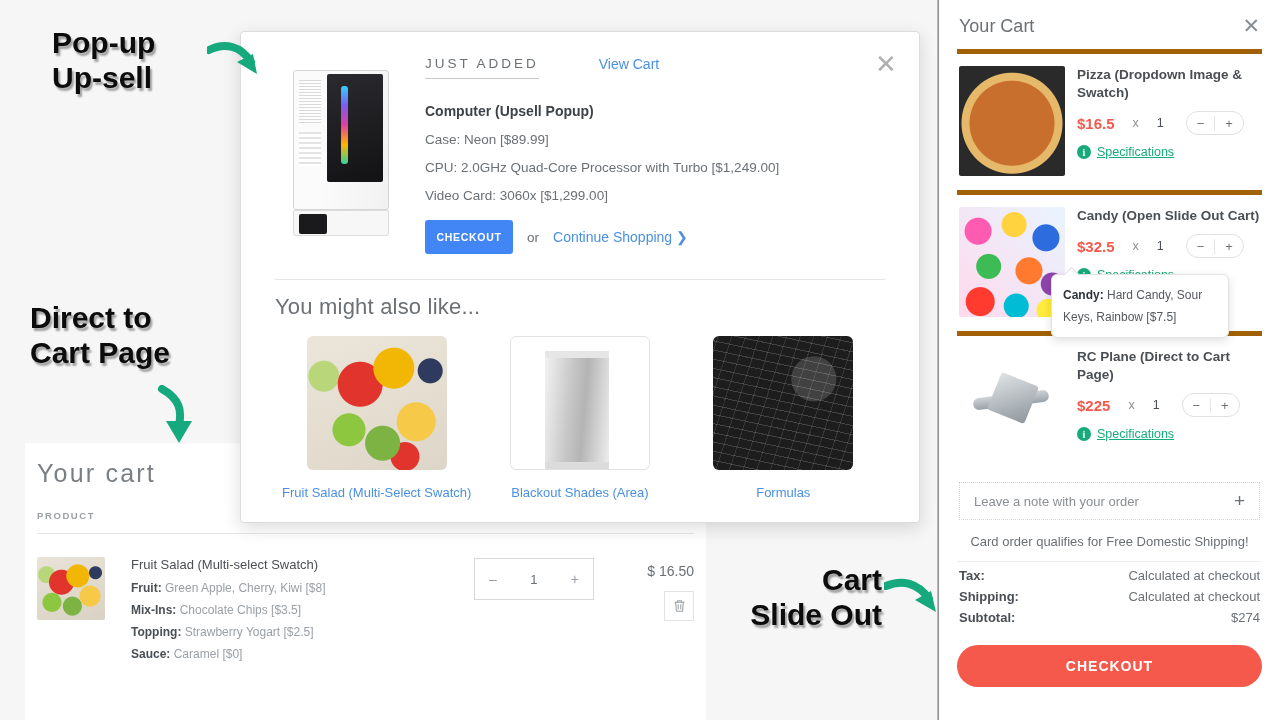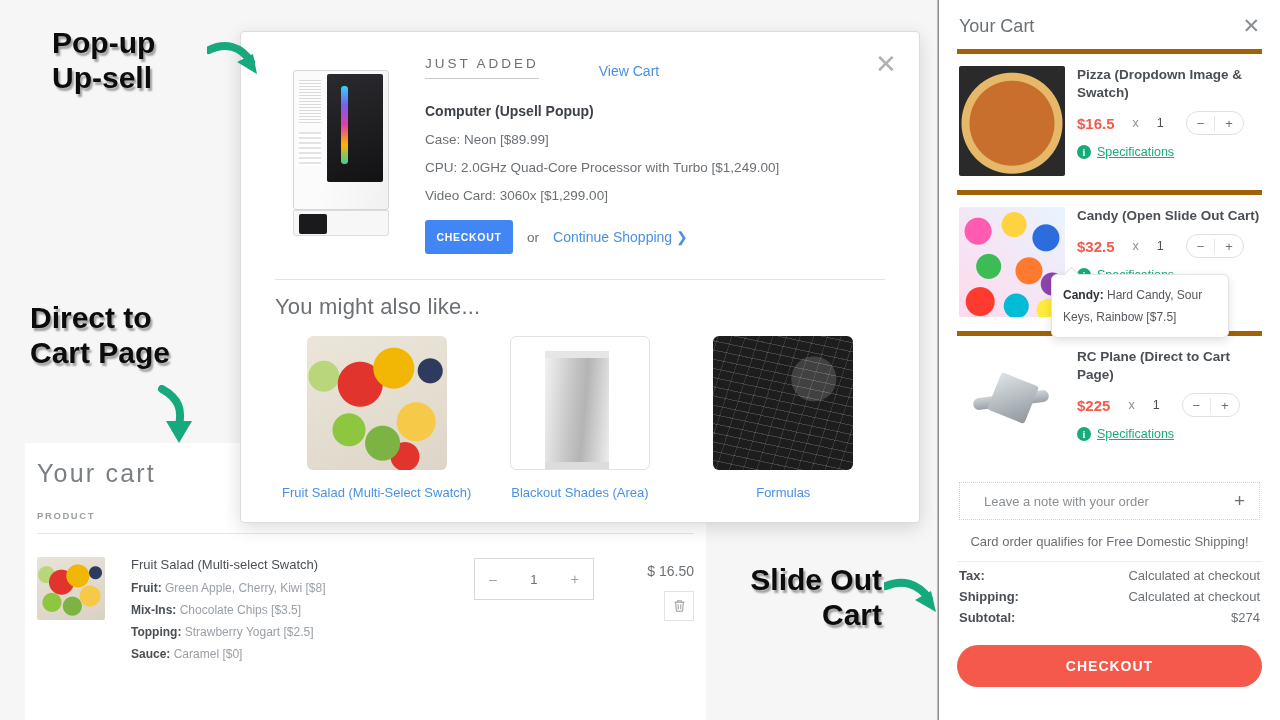--- a/index.html
+++ b/index.html
@@ -110,21 +110,21 @@
   .pc-base {
     position:absolute; left: 18px; top: 146px; width: 96px; height: 26px;
     background:#f7f7f7; border:1px solid #dcdcdc; border-radius:0 0 3px 3px;
   }
   .pc-hole {
     position:absolute; left: 24px; top: 150px; width: 28px; height: 20px;
     background:#1a1a1c; border-radius:2px;
   }
 
   .popup-info { flex: 1 1 auto; padding-left: 20px; position: relative; }
-  .just-added-row { display:flex; align-items:flex-end; gap: 60px; }
+  .just-added-row { display:flex; align-items:flex-start; gap: 60px; }
   .just-added {
     font-size: 13.5px; letter-spacing: 3px; color: #6b7075;
     border-bottom: 1px solid #c9c9c9; padding-bottom: 7px; display:inline-block;
   }
   .view-cart { font-size: 14px; color: #4a90e2; cursor:pointer; }
   .prod-title {
     font-size: 14px; font-weight: 700; color: #3d4248; margin-top: 24px;
   }
   .prod-line { font-size: 13.5px; color: #6b7075; margin-top: 13px; }
   .cta-row { display:flex; align-items:center; margin-top: 17px; gap: 14px; }
@@ -274,21 +274,21 @@
   .tooltip:before {
     content:""; position:absolute; left:14px; top:-6px; width:10px; height:10px;
     background:#fff; border-left:1px solid #e2e2e2; border-top:1px solid #e2e2e2;
     transform: rotate(45deg);
   }
   .notebox {
     border: 1px dotted #d2d2d2; height: 38px; margin: 10px 2px 0 2px;
     display:flex; align-items:center; justify-content:space-between;
     padding: 0 14px;
   }
-  .notebox span:first-child { font-size: 13px; color:#8a8f94;margin-left:10px; }
+  .notebox span:first-child { font-size: 13px; color:#8a8f94; }
   .notebox span:last-child { font-size: 19px; color:#6b7075; cursor:pointer; }
   .freeship {
     font-size: 13px; color:#6b7075; text-align:center; padding: 14px 0 12px 0;
     border-bottom: 1px solid #ededed;
   }
   .totline {
     display:flex; justify-content:space-between; padding: 6px 2px 0 2px;
   }
   .totline .lbl { font-size: 13px; font-weight:700; color:#4a4f55; }
   .totline .val { font-size: 13px; color:#6b7075; }
@@ -409,22 +409,22 @@
     <div class="anno" style="left:30px; top:300px;">
       <div>Direct to</div>
       <div>Cart Page</div>
     </div>
     <svg class="arrow" style="left:150px; top:385px;" width="56" height="62" viewBox="0 0 56 62">
       <path d="M12 4 C30 14, 32 26, 29 40" stroke="#17a97e" stroke-width="8" fill="none" stroke-linecap="round"></path>
       <path d="M29 58 L16 36 L42 36 Z" fill="#17a97e"></path>
     </svg>
 
     <div class="anno" style="left:722px; top:562px; text-align:right; width:160px;">
+      <div>Cart</div>
       <div>Slide Out</div>
-      <div>Cart</div>
     </div>
     <svg class="arrow" style="left:884px; top:578px;" width="58" height="42" viewBox="0 0 58 42">
       <path d="M2 8 C18 1, 34 5, 45 21" stroke="#17a97e" stroke-width="8" fill="none" stroke-linecap="round"></path>
       <path d="M52 34 L31 22 L47 13 Z" fill="#17a97e"></path>
     </svg>
   </div>
 
   <div class="stage-divider"></div>
 
   <div class="slidecart">

